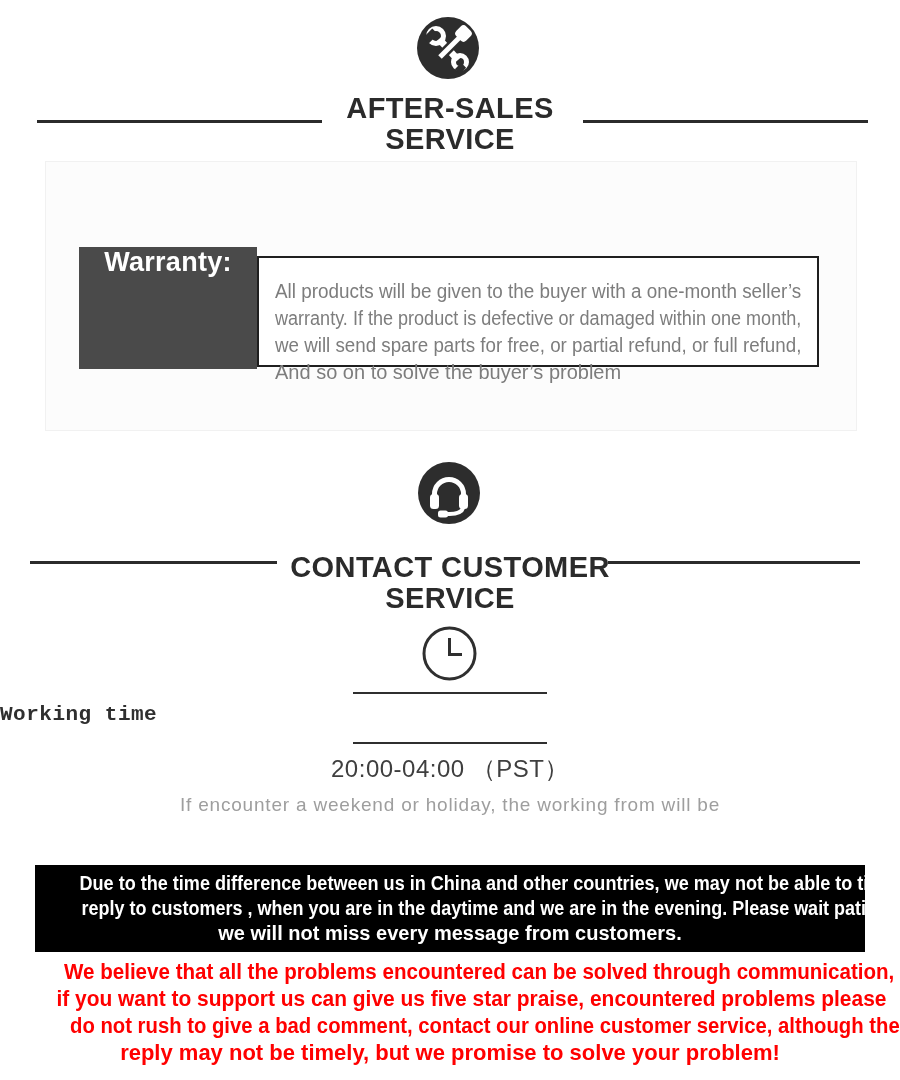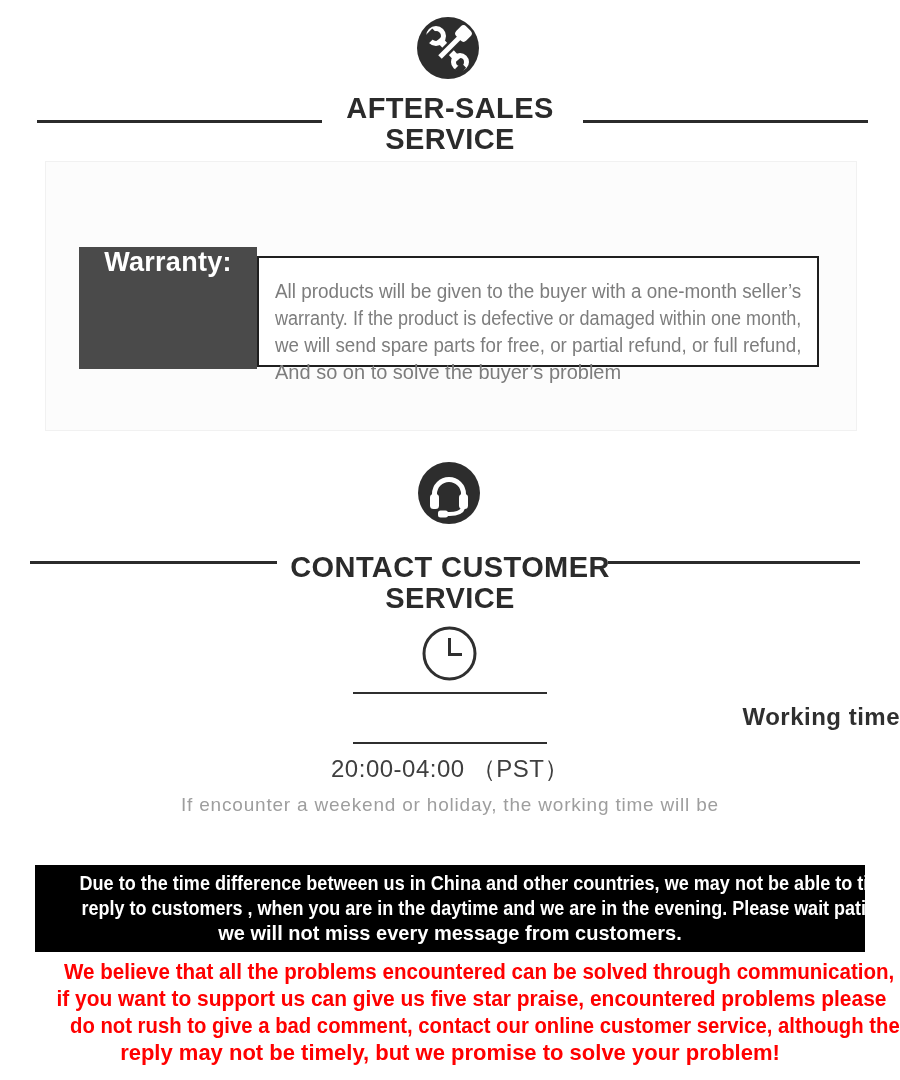--- a/index.html
+++ b/index.html
@@ -16,21 +16,21 @@
   .warranty-panel{left:45px;top:161px;width:810px;height:268px;background:#fcfcfc;border:1px solid #f1f1f1;}
   .warranty-label-box{left:79px;top:247px;width:178px;height:122px;background:#4a4a4a;
                       display:flex;align-items:flex-start;justify-content:center;}
   .warranty-label{color:#ffffff;font-size:27px;font-weight:bold;letter-spacing:0.3px;}
   .warranty-text-box{left:257px;top:256px;width:562px;height:111px;background:#ffffff;
                      border:2px solid #1f1f1f;box-sizing:border-box;padding:20px 16px 0 16px;
                      text-align:left;color:#7d7d7d;font-size:20px;}
   .warranty-text-box .line{line-height:27px;}
 
   
-  .wt-title{width:100%;text-align:right;font-size:24px;font-weight:bold;color:#2f2f2f;letter-spacing:0.5px;}
+  .wt-title{width:100%;text-align:left;font-size:21px;font-weight:bold;color:#2f2f2f;letter-spacing:0.5px;font-family:Liberation Mono, monospace;}
   .wt-line{left:353px;width:194px;height:2px;background:#2f2f2f;}
   .wt-hours{width:100%;text-align:center;font-size:24px;color:#3f3f3f;letter-spacing:0.5px;}
   .wt-note{left:35px;top:792px;width:830px;text-align:center;color:#9e9e9e;font-size:19px;
            letter-spacing:0.8px;}
   .wt-note .line{line-height:26px;}
 
   
   .banner{left:35px;top:865px;width:830px;height:87px;background:#000000;color:#ffffff;
           text-align:center;box-sizing:border-box;padding-top:6px;font-weight:bold;font-size:20px;}
   .banner .line{line-height:25px;}
@@ -106,21 +106,21 @@
       <polyline points="28.5,13 28.5,29.5 41,29.5" stroke="#2f2f2f" stroke-width="3" fill="none"></polyline>
     </svg>
   </div>
 
   <div class="abs wt-line" style="top:692px;"></div>
   <div class="abs wt-title" style="top:703px;">Working time</div>
   <div class="abs wt-line" style="top:742px;"></div>
   <div class="abs wt-hours" style="top:753px;">20:00-04:00 （PST）</div>
 
   <div class="abs wt-note">
-    <div class="line"><span class="fitline">If encounter a weekend or holiday, the working time will be</span></div>
+    <div class="line"><span class="fitline">If encounter a weekend or holiday, the working from will be</span></div>
   </div>
 
   <div class="abs banner">
     <div class="line"><span class="fitline" style="transform-origin: center center; transform: scaleX(0.903156);">Due to the time difference between us in China and other countries, we may not be able to timely</span></div>
     <div class="line"><span class="fitline" style="transform-origin: center center; transform: scaleX(0.899242);">reply to customers , when you are in the daytime and we are in the evening. Please wait patiently,</span></div>
     <div class="line"><span class="fitline">we will not miss every message from customers.</span></div>
   </div>
 
   <div class="abs promise">
     <div class="line"><span class="fitline" style="transform-origin: center center; transform: scaleX(0.934685);">We believe that all the problems encountered can be solved through communication,</span></div>

